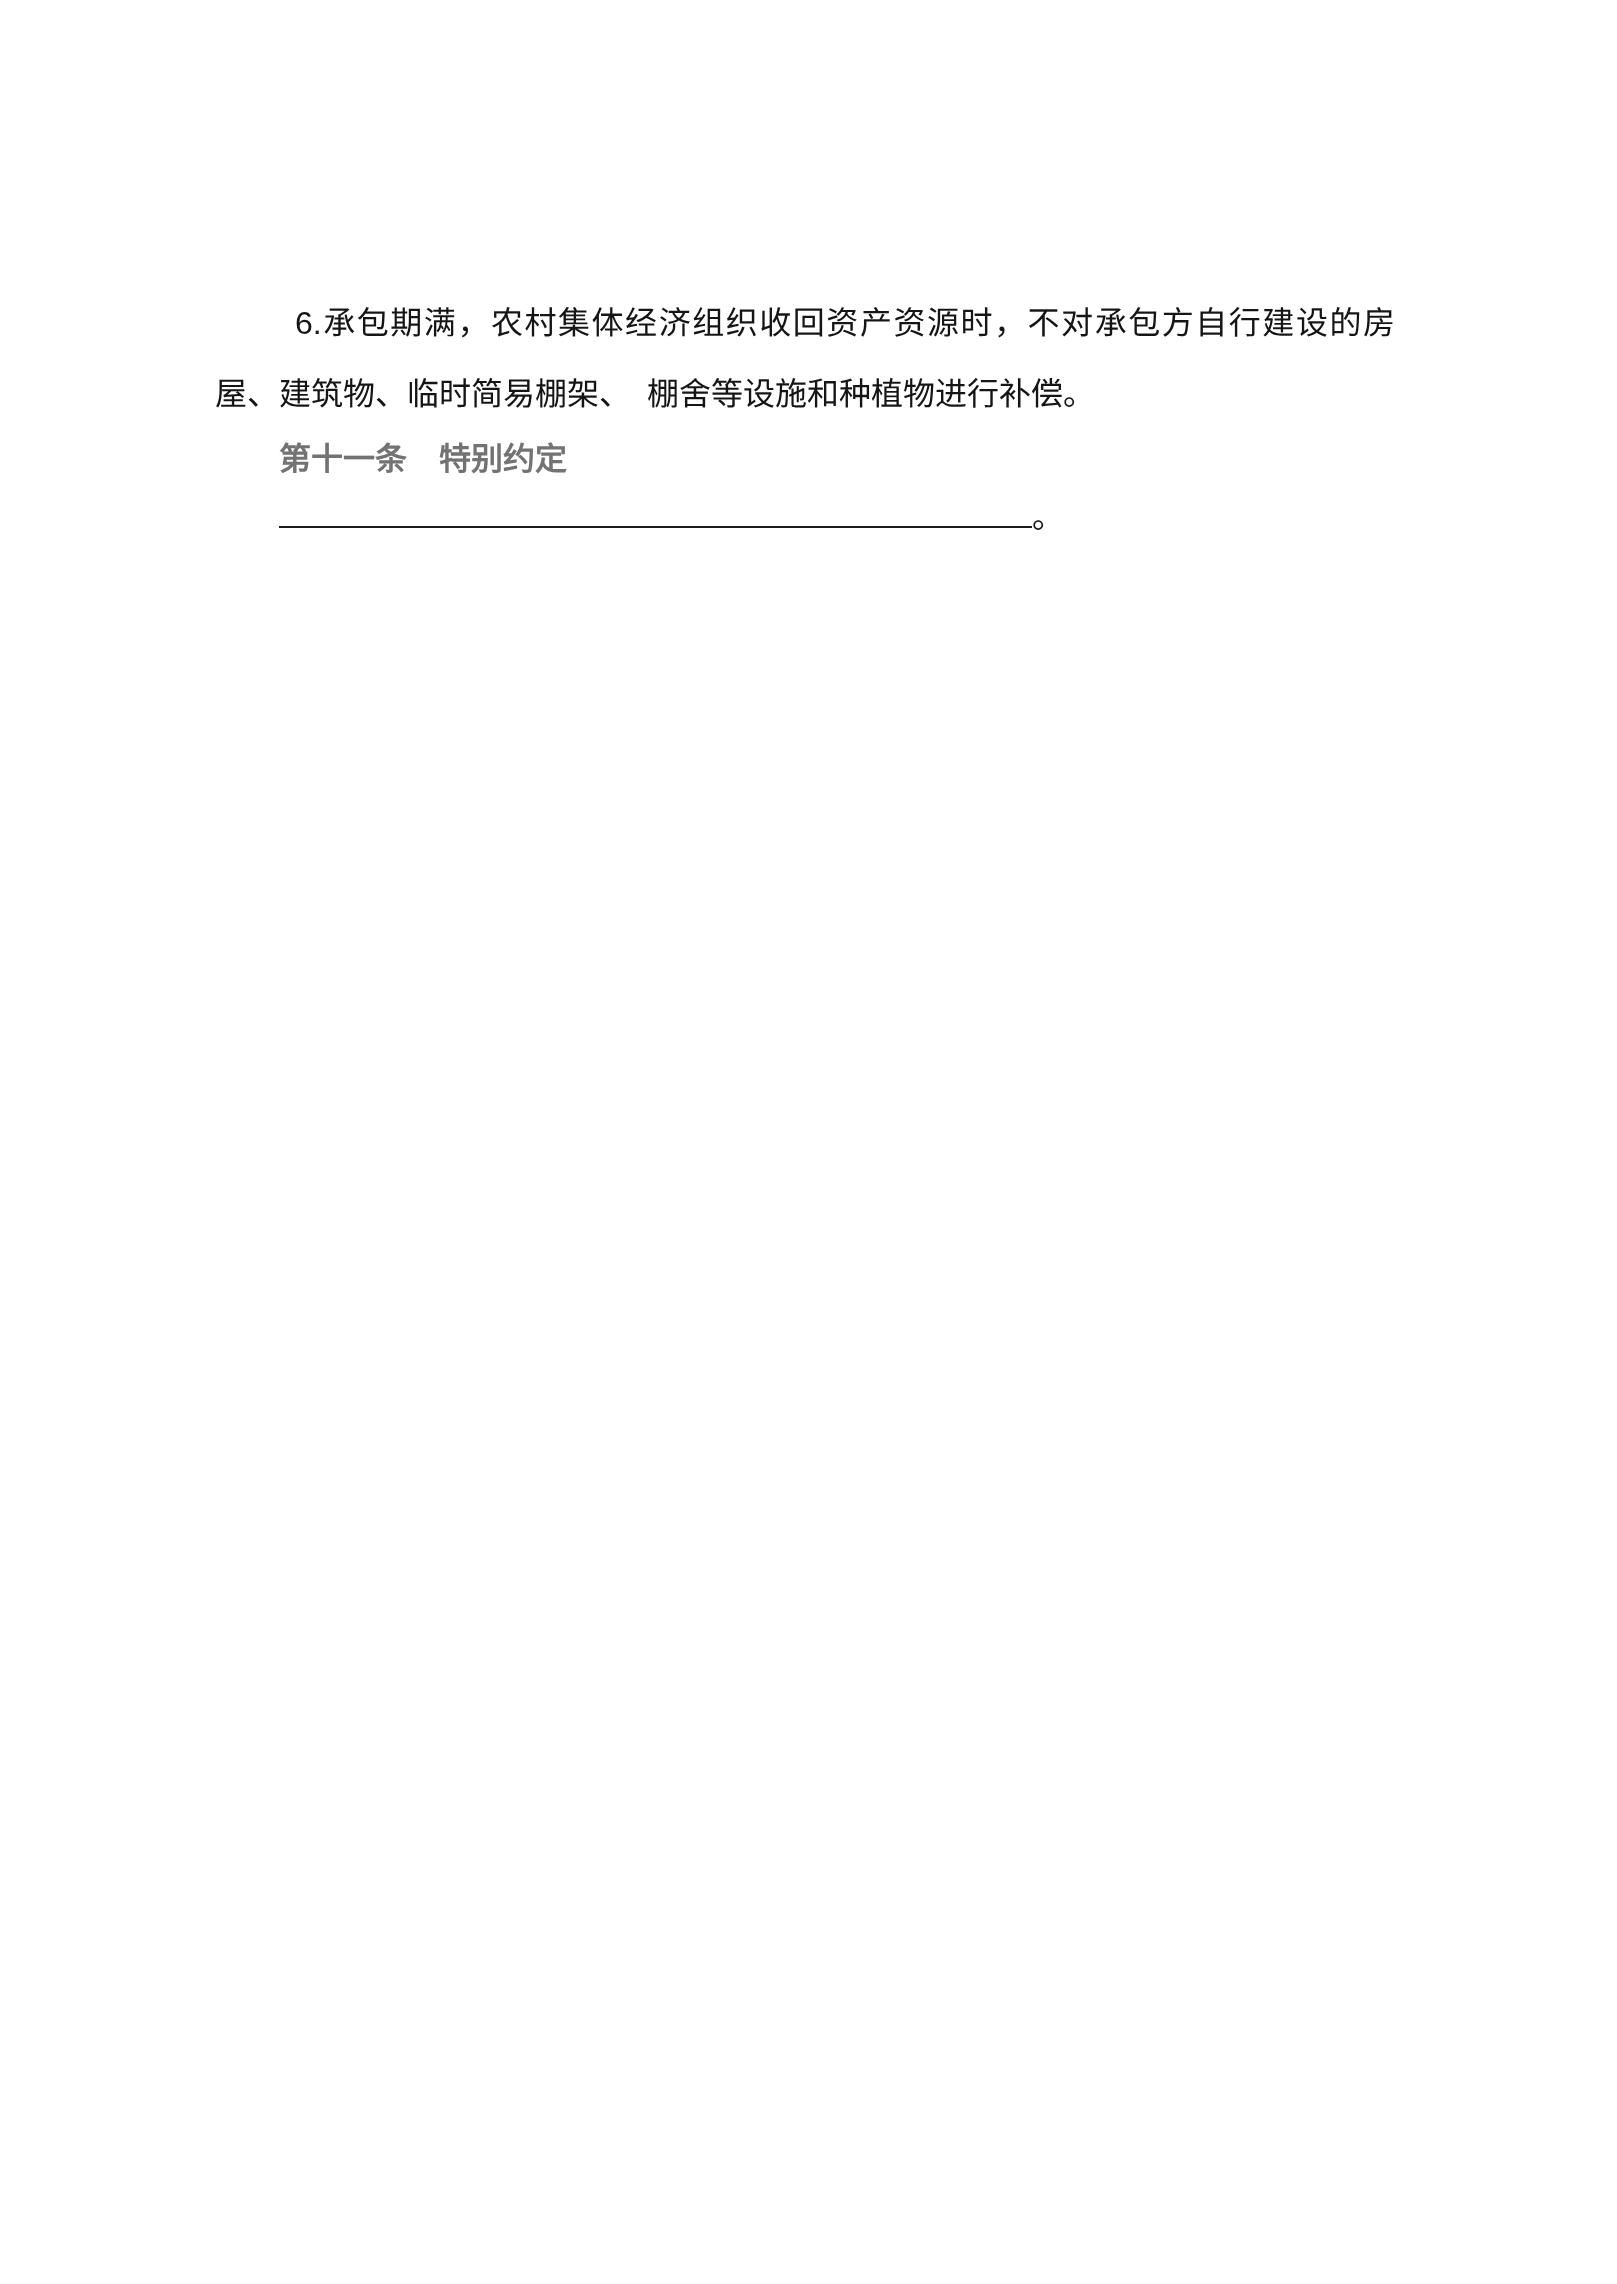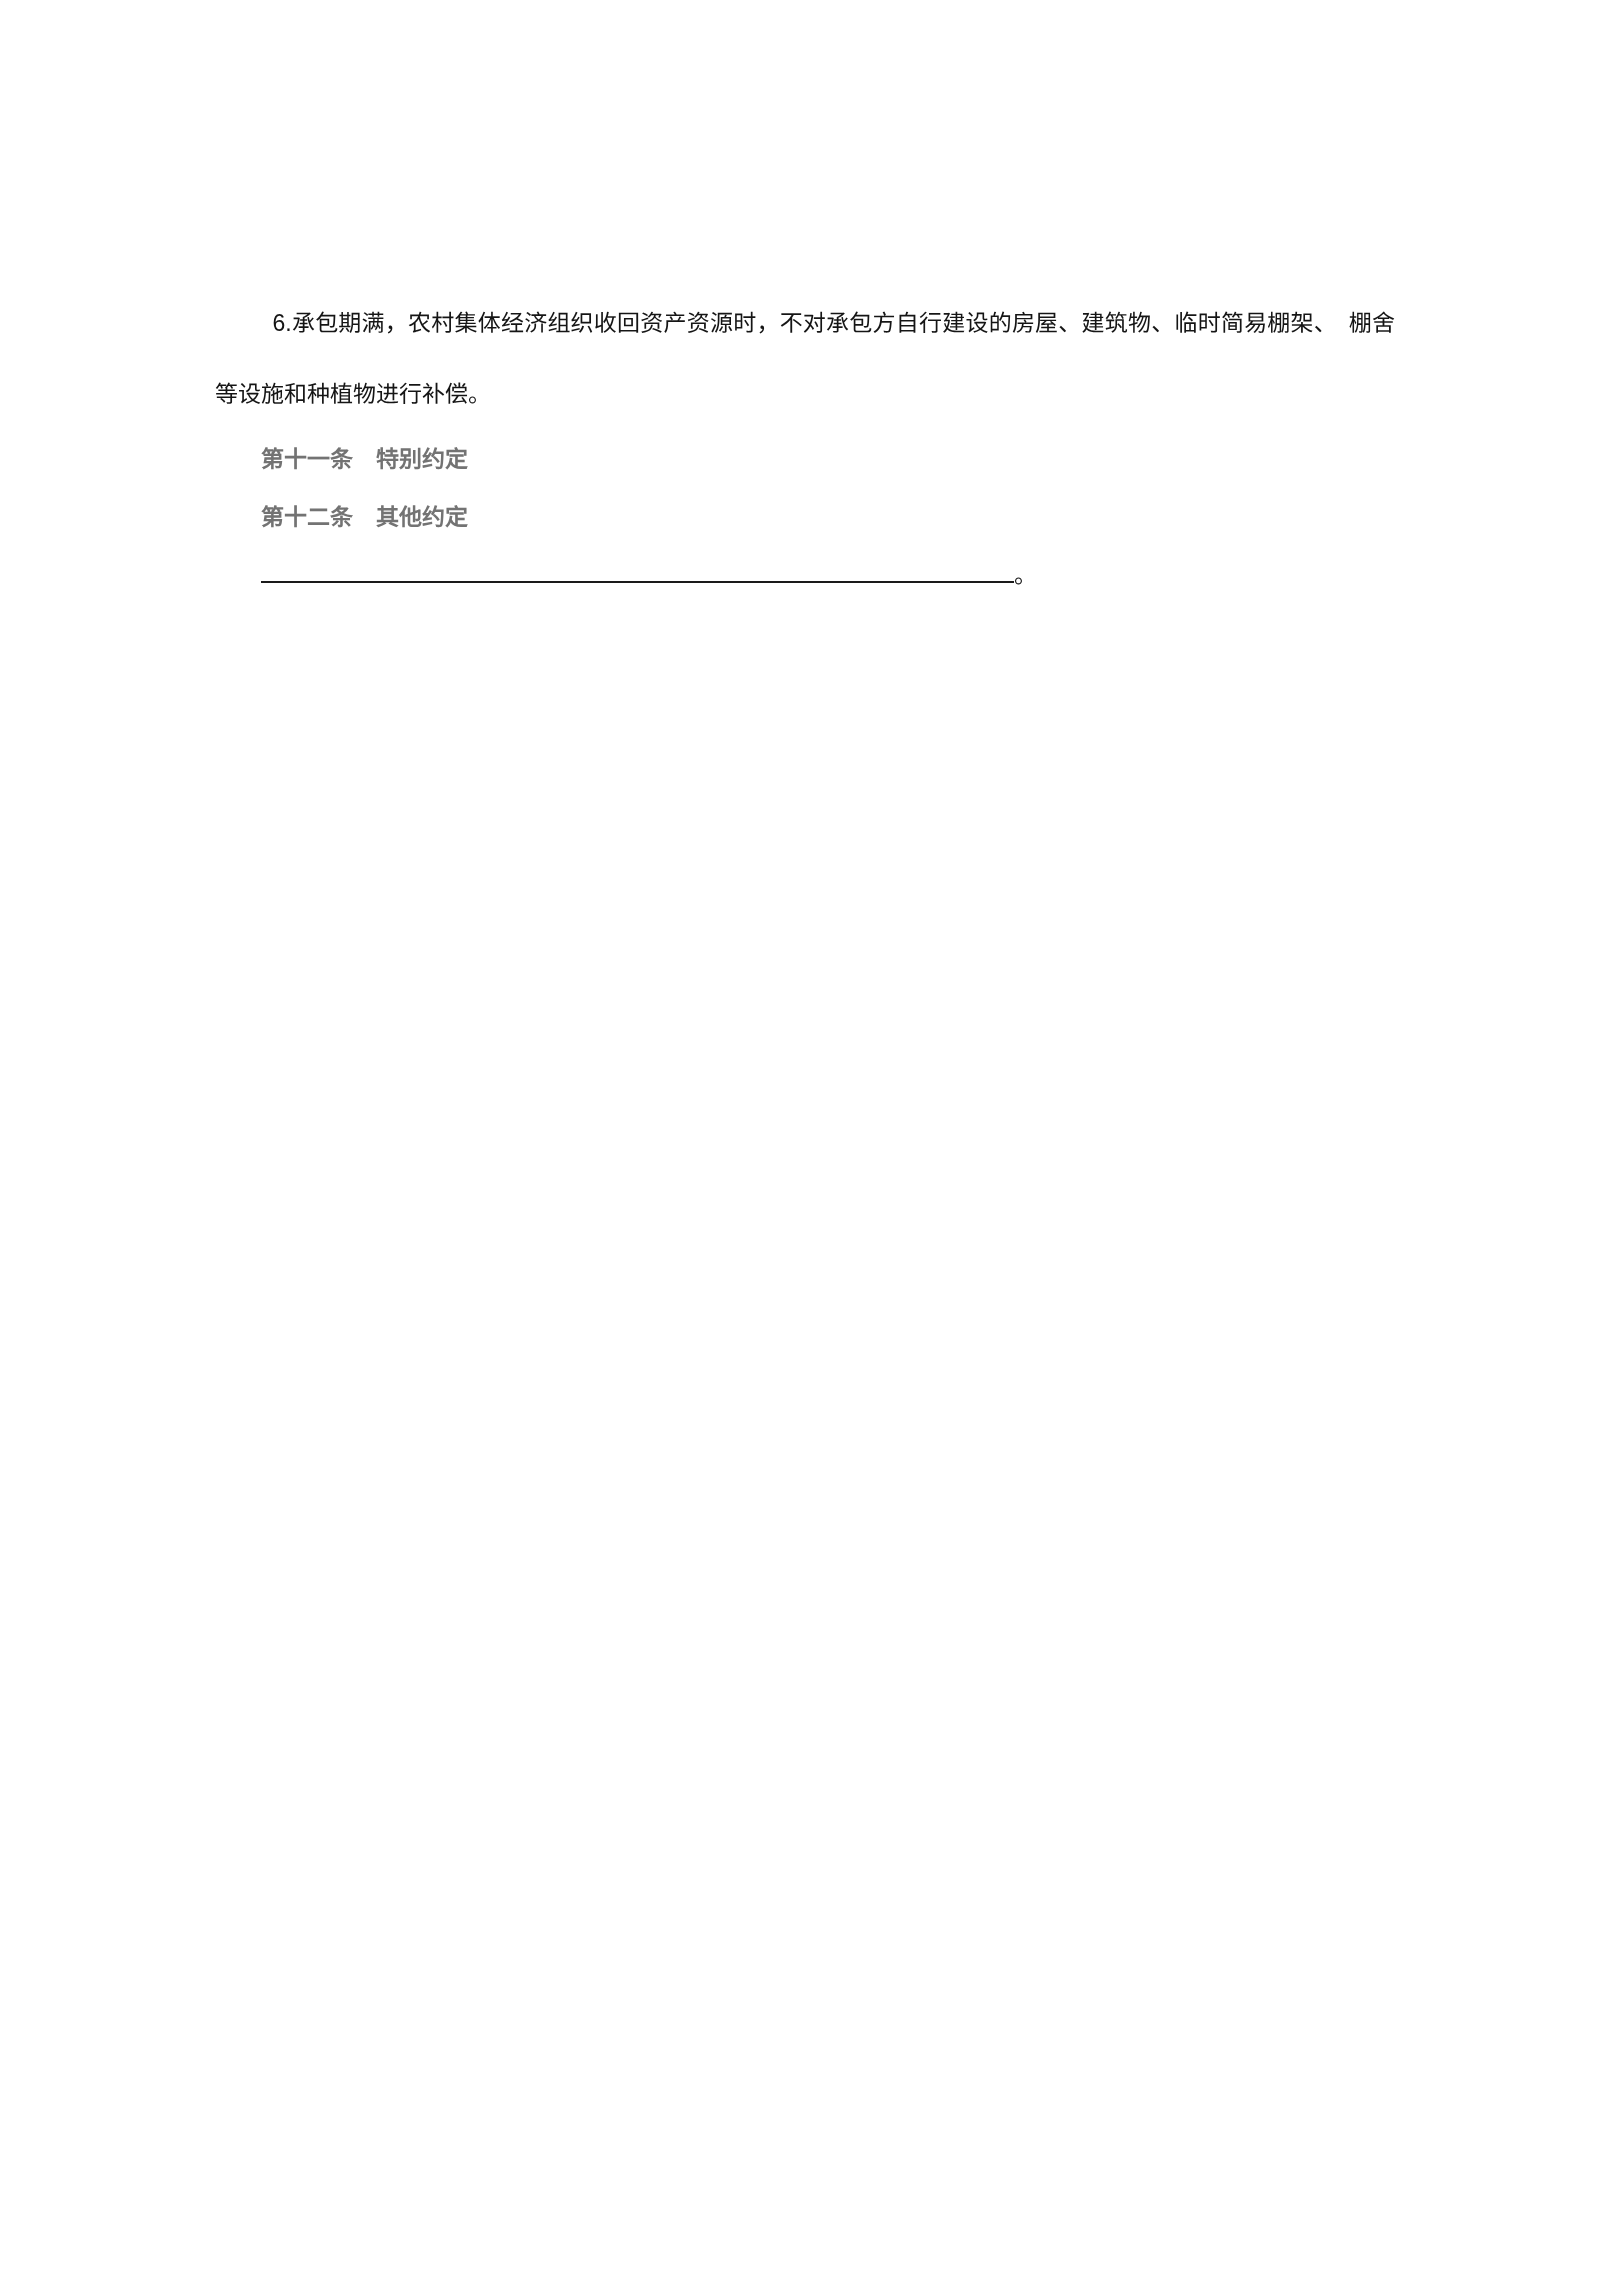--- a/index.html
+++ b/index.html
@@ -11,21 +11,21 @@
     height: 2284px;
     background: #ffffff;
     font-family: "Liberation Sans", "DejaVu Sans", sans-serif;
     color: #151515;
     overflow: hidden;
   }
   .doc {
     width: 1180px;
     margin-left: 215px;
     padding-top: 288px;
-    font-size: 23px;
+    font-size: 32px;
     line-height: 58px;
     text-align: justify;
     letter-spacing: 0;
   }
   p { margin: 0; }
   .para { text-indent: 2em; }
   .para-first {
     line-height: 71px;
     text-indent: 2.5em;
   }
@@ -51,20 +51,19 @@
 <body>
 
 <main class="doc">
 
   <p class="para para-first">6.承包期满，农村集体经济组织收回资产资源时，不对承包方自行建设的房屋、建筑物、临时简易棚架、　棚舍等设施和种植物进行补偿。</p>
 
   <p class="heading">第十一条　特别约定</p>
 
 
 
-  <p class="heading">第十二条　其他约定</p>
 
   <p class="blank-row"><span class="blank-rule"></span><span>。</span></p>
 
 
 
 </main>
 
 
 </body></html>

